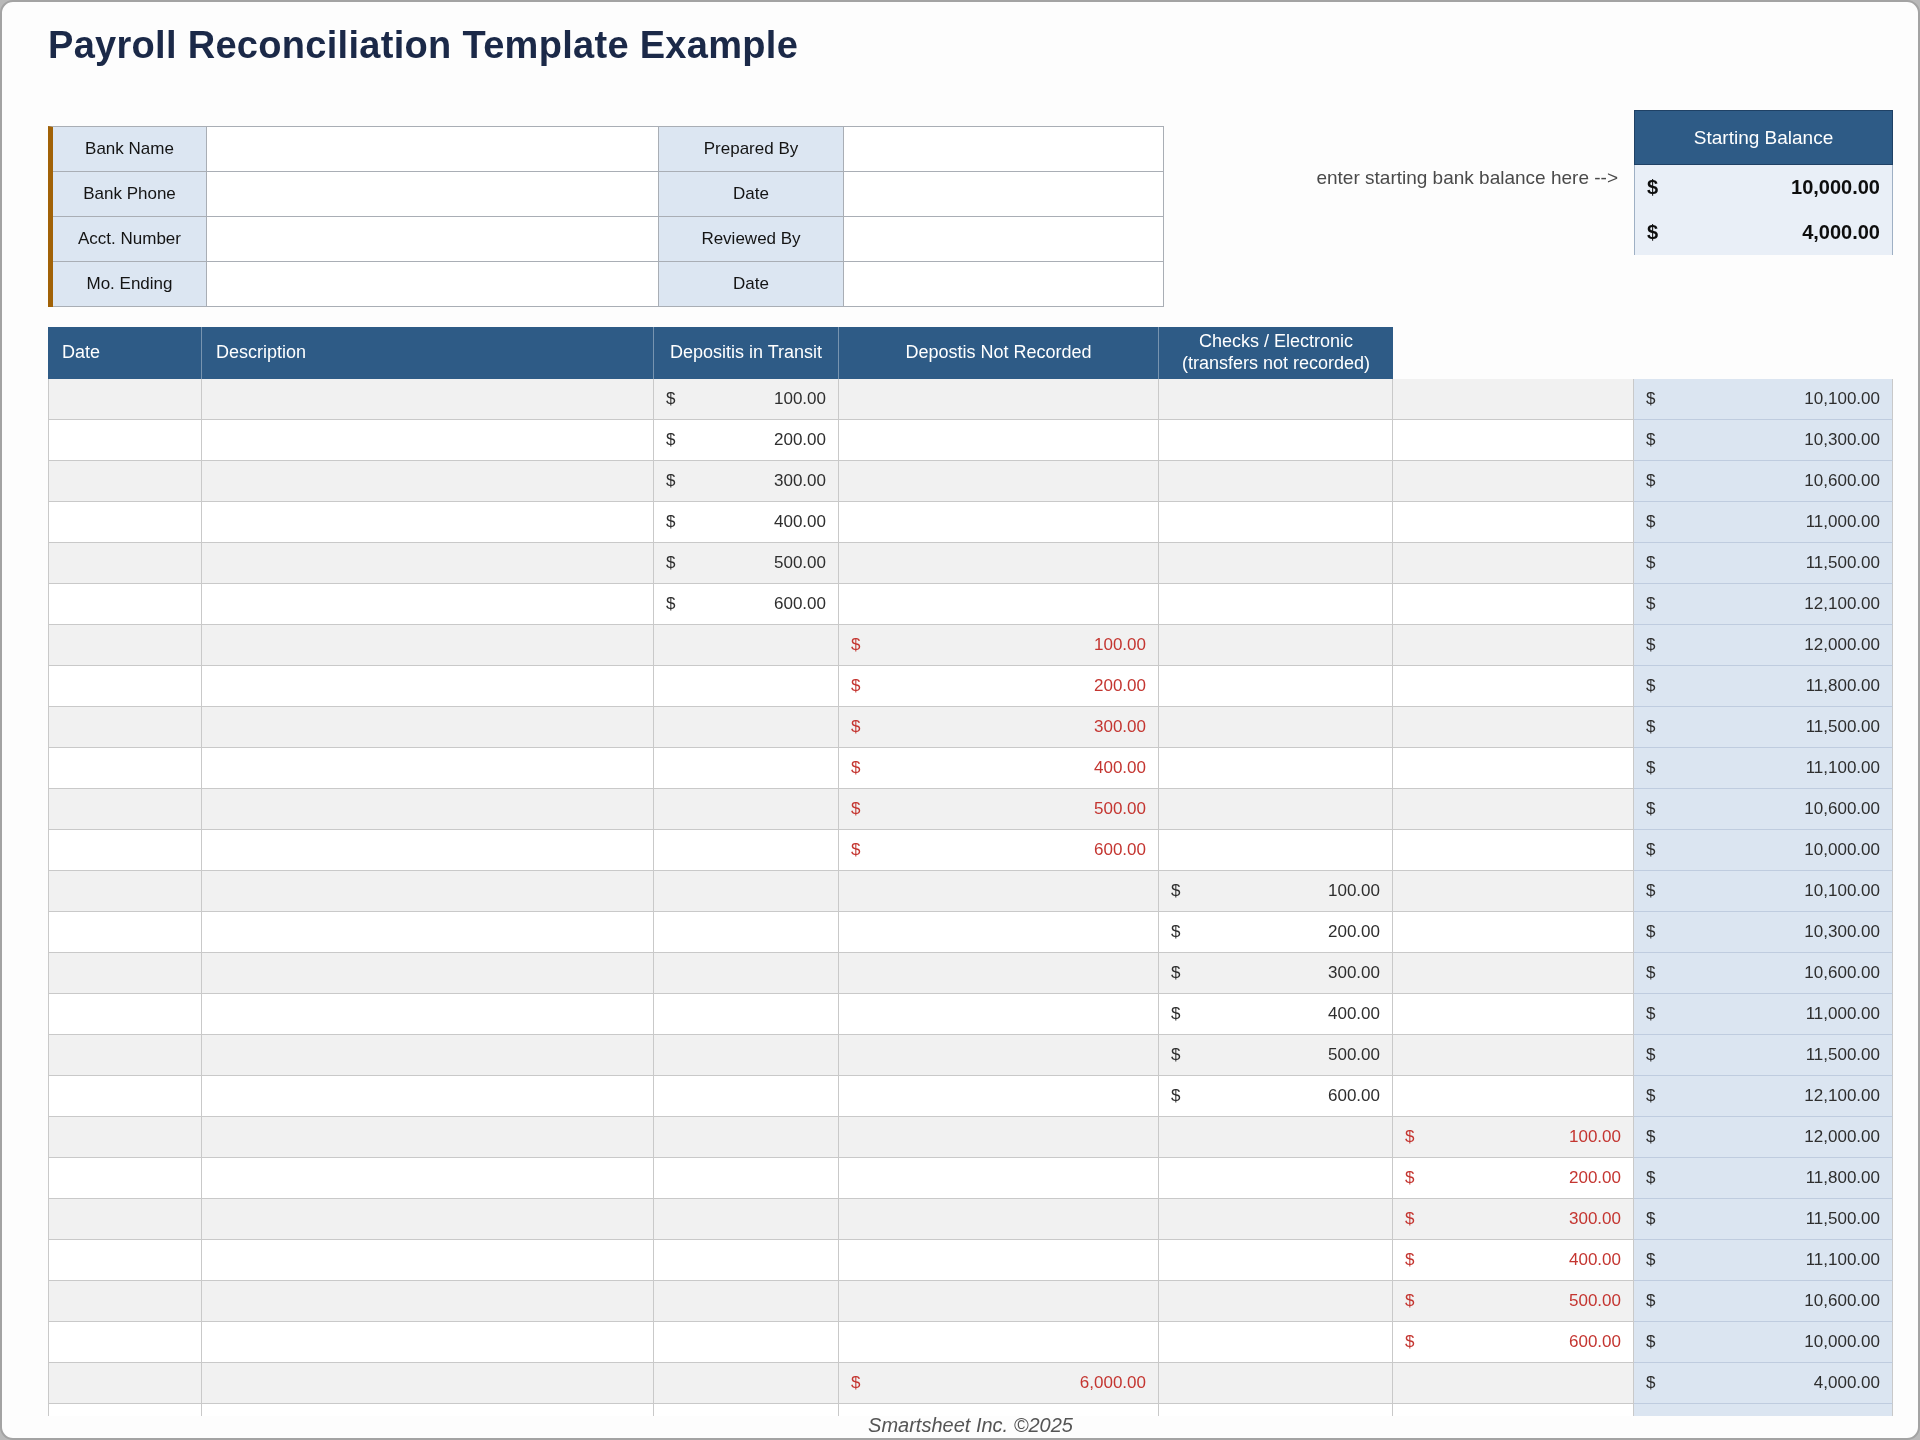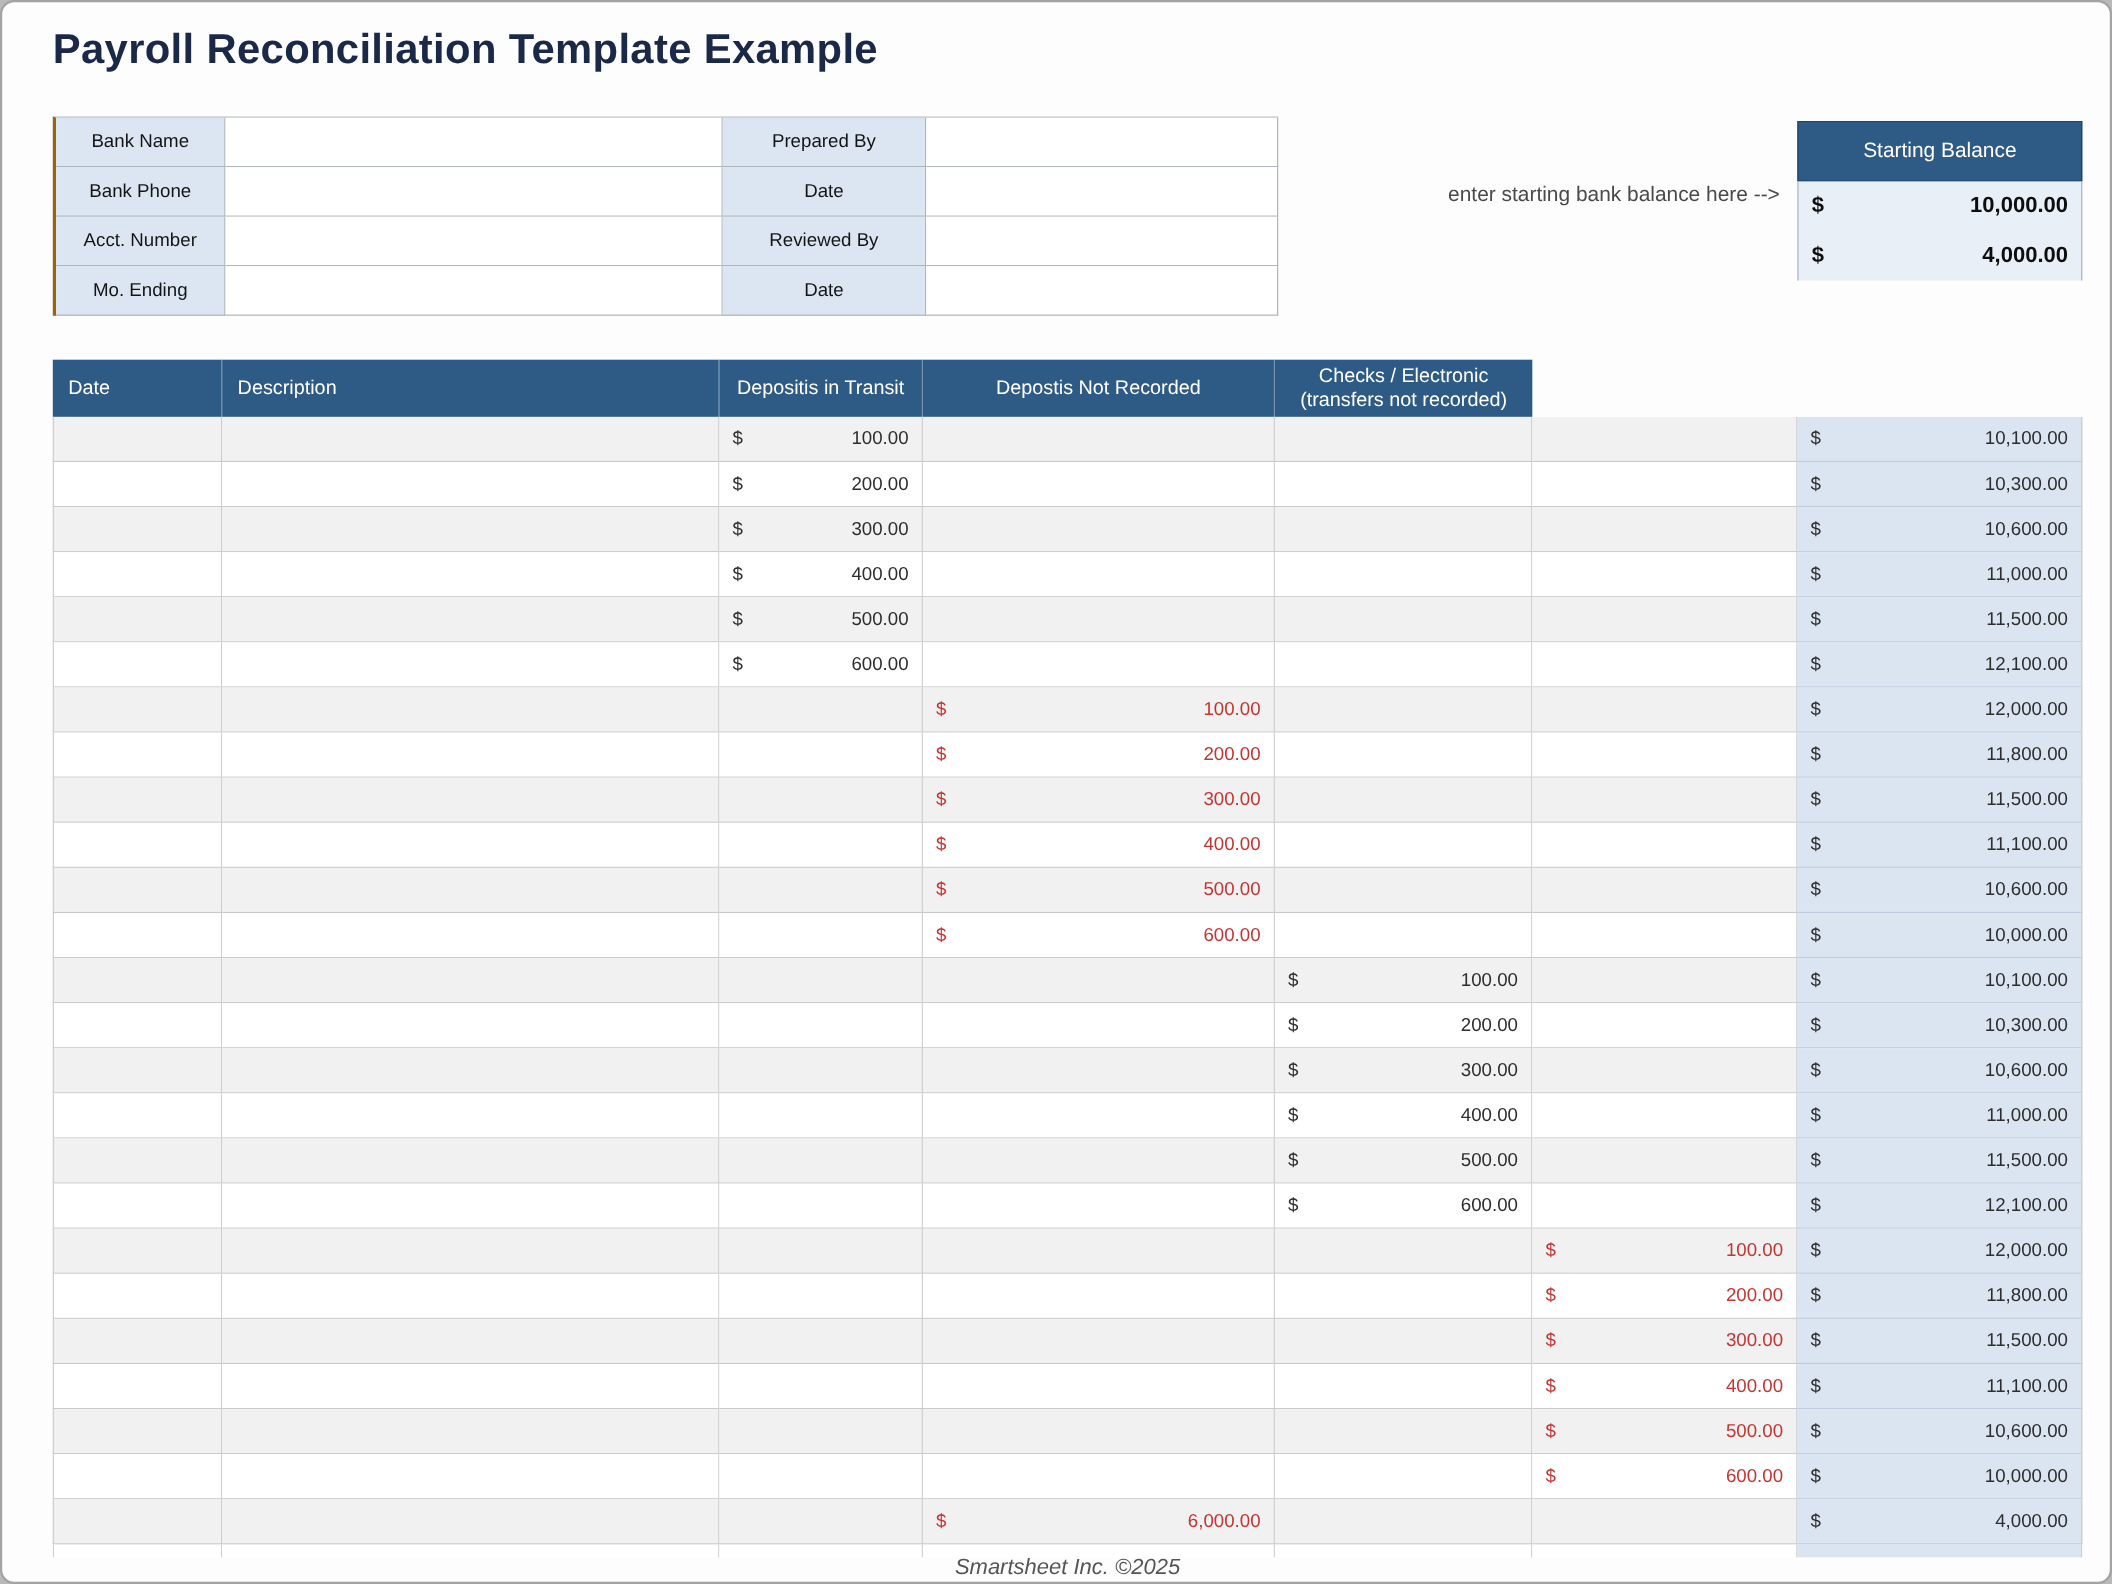--- a/index.html
+++ b/index.html
@@ -12,24 +12,24 @@
     position:absolute;inset:0;background:#fdfdfd;
     border:2px solid #a3a3a3;border-radius:13px;
     box-sizing:border-box;overflow:hidden;
   }
   .title{
     position:absolute;left:46px;top:22px;
     font-size:38px;font-weight:bold;color:#1b2948;letter-spacing:.3px;
   }
   
   .form{
-    position:absolute;left:46px;top:104px;
+    position:absolute;left:46px;top:124px;
     display:grid;grid-template-columns:154px 452px 185px 320px;
     grid-auto-rows:45px;
-    border-top:1px solid #a9aeb5;border-left:3px solid #a16207;
+    border-top:1px solid #a9aeb5;border-left:5px solid #a16207;
   }
   .f-cell{
     box-sizing:border-box;
     border-right:1px solid #a9aeb5;border-bottom:1px solid #a9aeb5;
     display:flex;align-items:center;
   }
   .f-label{background:#dce6f2;justify-content:center;font-size:17px;color:#141414;}
   .f-value{background:#ffffff;}
   
   .bal-note{

